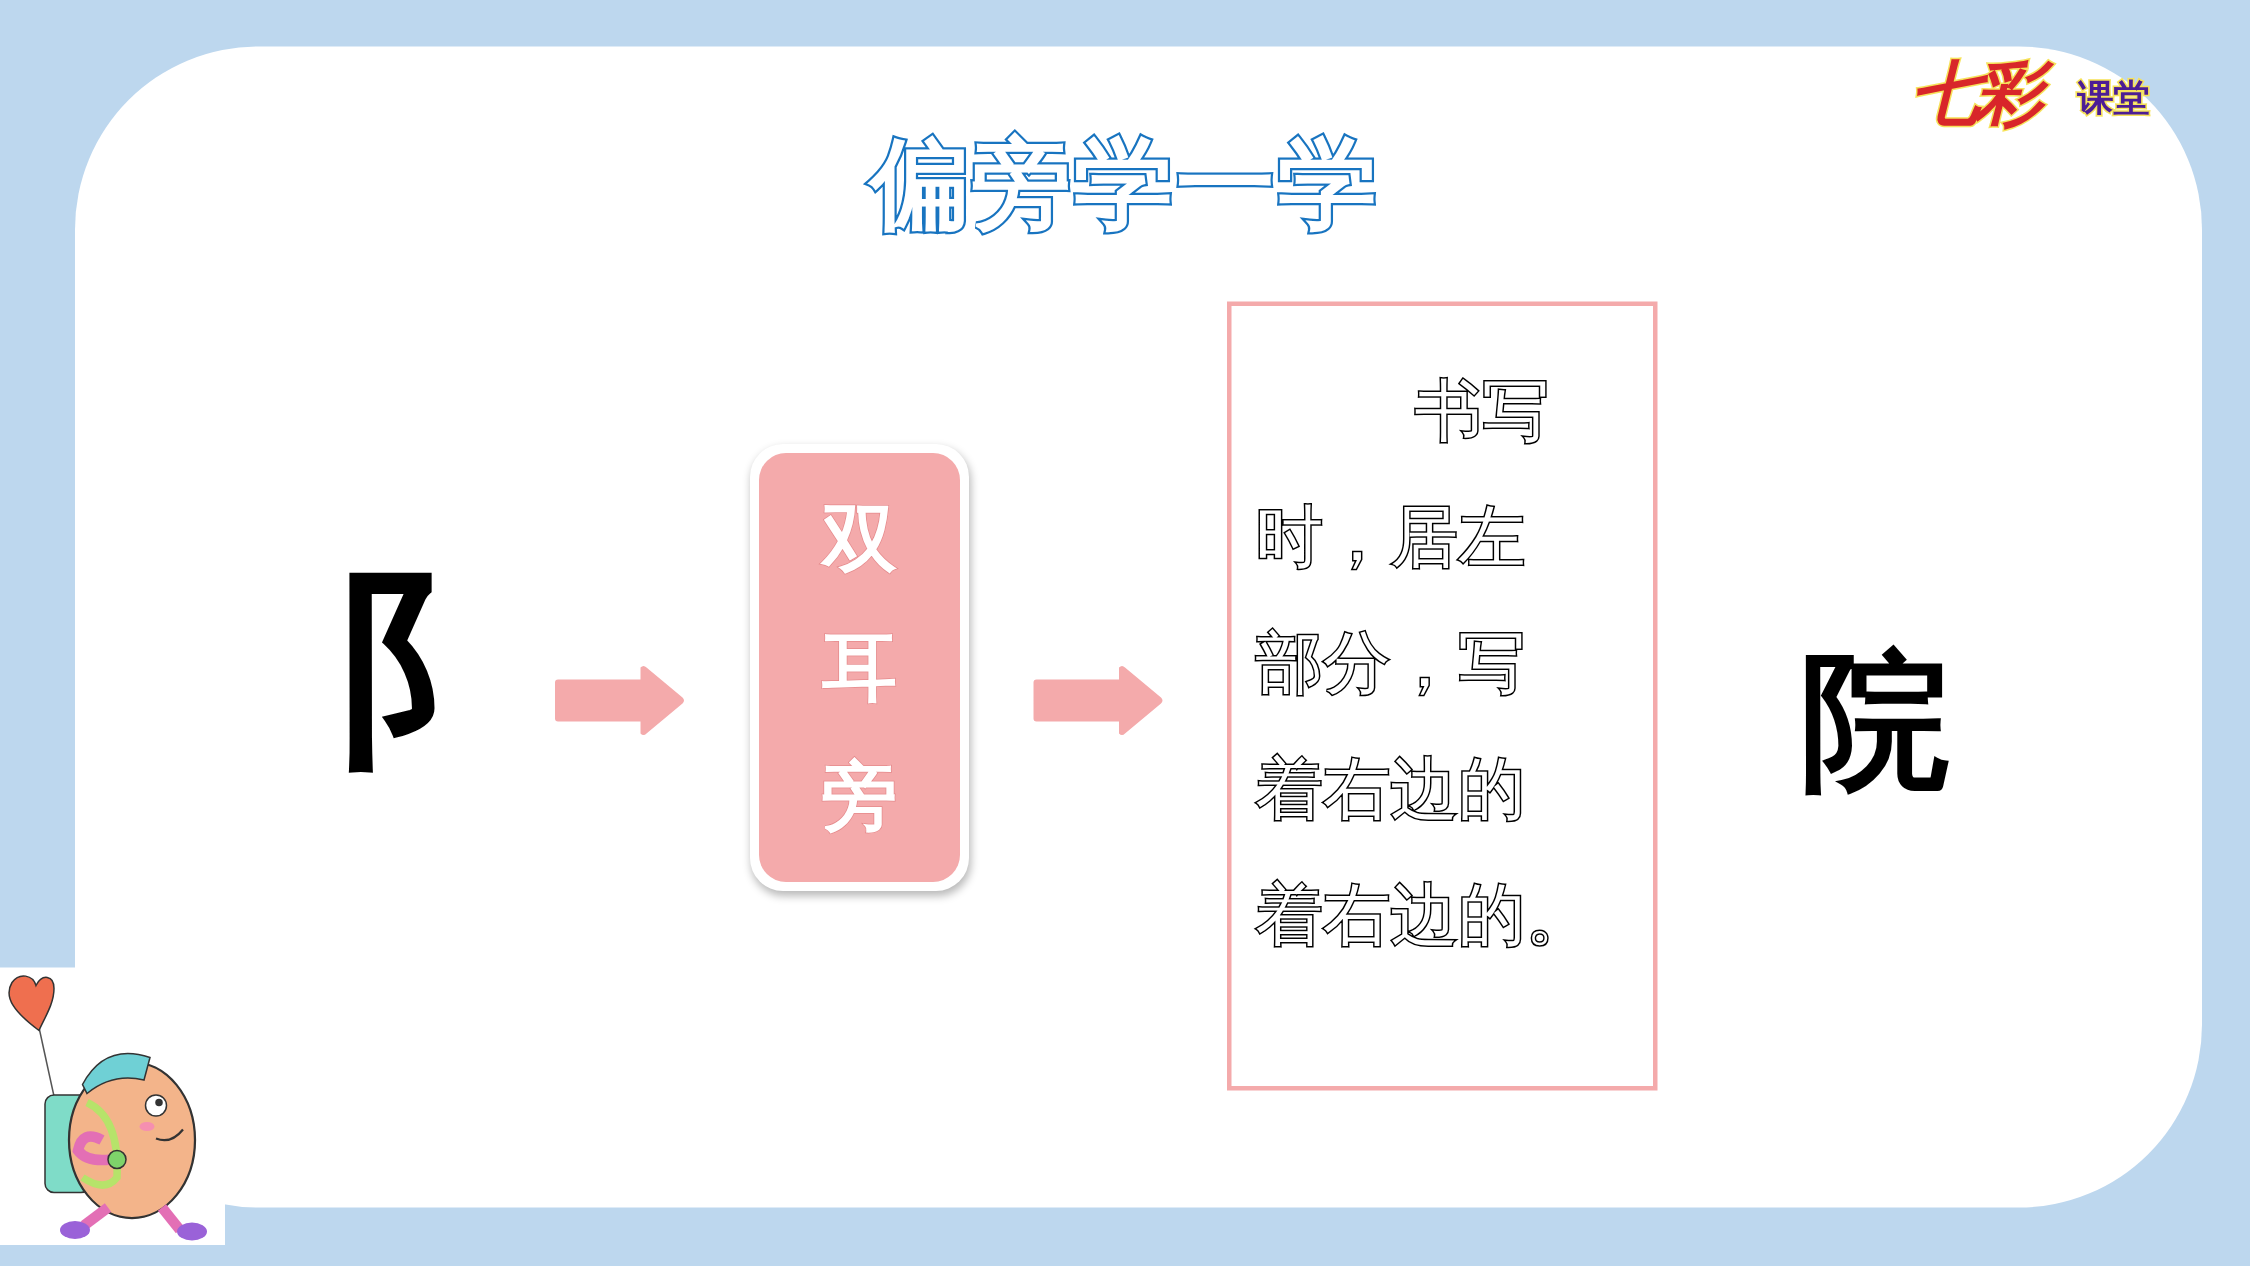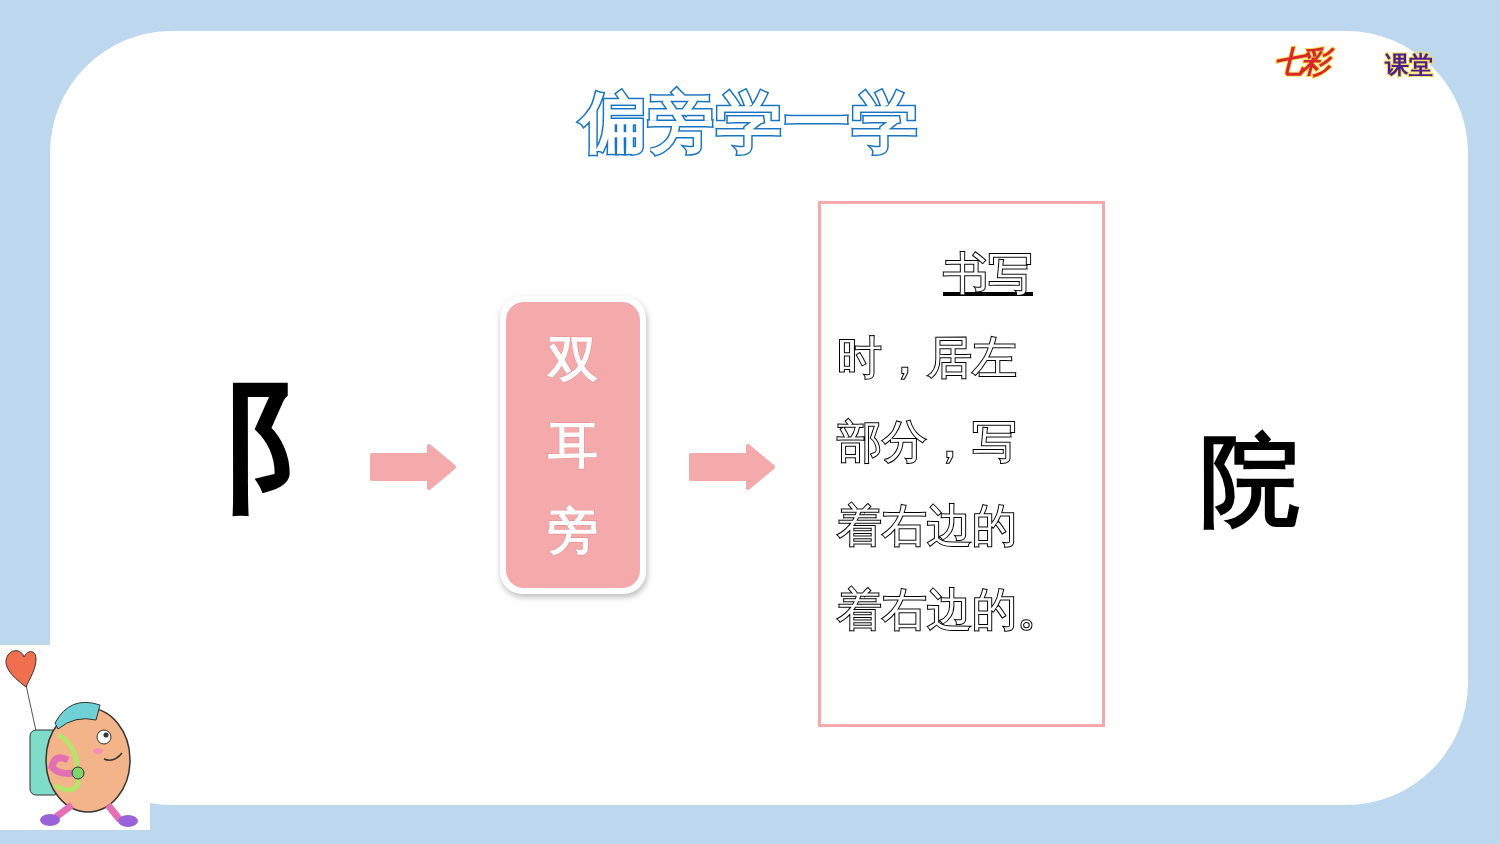--- a/index.html
+++ b/index.html
@@ -18,21 +18,21 @@
     color: #ffffff;
     -webkit-text-stroke: 3px #1874c0;
     paint-order: stroke fill;
     text-shadow: 0 0 0 #1874c0;
     line-height: 86px;
   }
   .logo {
     position: absolute; left: 1270px; top: 28px; width: 215px; height: 80px;
   }
   .logo-qicai {
-    position: absolute; left: 4px; top: 4px; font-size: 30px; font-weight: bold;
+    position: absolute; left: 4px; top: 4px; font-size: 46px; font-weight: bold;
     font-style: italic; color: #d8262a;
     -webkit-text-stroke: 2px #f6e25a; paint-order: stroke fill;
     line-height: 60px; letter-spacing: -4px;
   }
   .logo-ketang {
     position: absolute; left: 115px; top: 14px; font-size: 24px; font-weight: bold;
     color: #4c1d95; -webkit-text-stroke: 2px #f6e25a; paint-order: stroke fill;
     line-height: 46px;
   }
   .radical {
@@ -64,21 +64,21 @@
     position: absolute; left: 818px; top: 201px; width: 281px; height: 520px;
     border: 3px solid #f4aaab; background: #ffffff;
   }
   .rule-text {
     position: absolute; left: 16px; top: 28px; width: 240px;
     font-size: 45px; line-height: 84px; color: #ffffff;
     -webkit-text-stroke: 2px #000000; paint-order: stroke fill;
     font-family: "DejaVu Sans", "Liberation Sans", sans-serif;
   }
   .rule-line { display: block; white-space: nowrap; }
-  .rule-line.indent { padding-left: 106px; text-decoration: underline; }
+  .rule-line.indent { padding-left: 106px; }
   .example {
     position: absolute; left: 1190px; top: 420px; width: 120px; height: 120px;
     font-size: 100px; line-height: 120px; text-align: center; color: #000000;
     font-weight: bold;
     font-family: "DejaVu Serif", "Liberation Serif", serif;
   }
   .mascot {
     position: absolute; left: 0px; top: 645px; width: 150px; height: 185px;
     background: #ffffff;
   }

